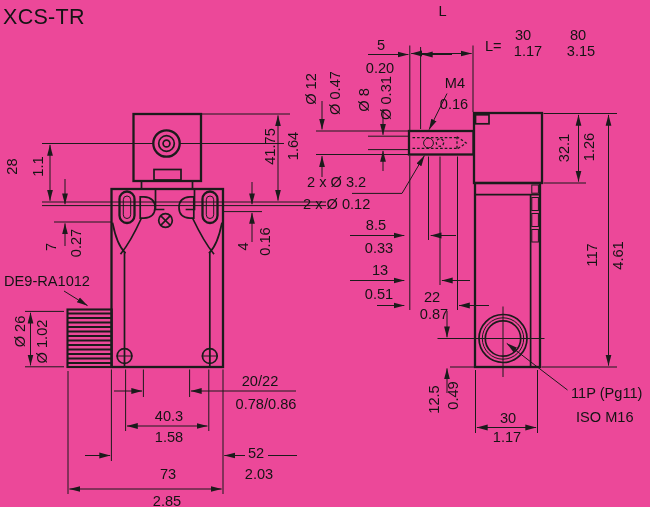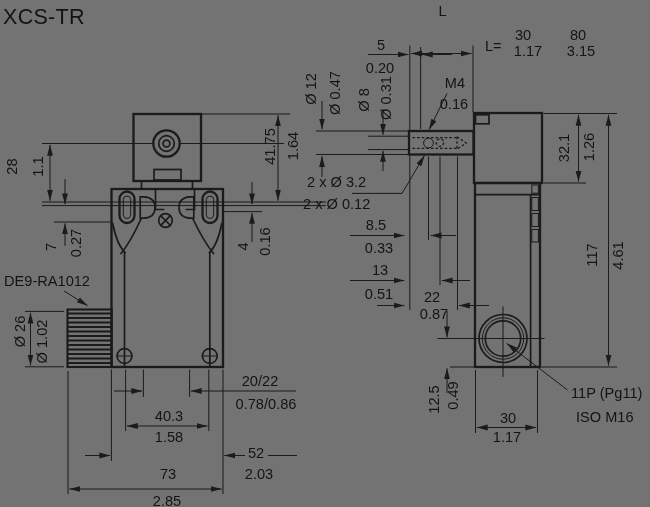--- a/index.html
+++ b/index.html
@@ -1,16 +1,16 @@
 <!DOCTYPE html>
 <html><head>
 <meta charset="utf-8">
 <style>
   html,body{margin:0;padding:0;background:#fff;}
-  .sheet{width:650px;height:507px;position:relative;background:#737373;overflow:hidden;}
+  .sheet{width:650px;height:507px;position:relative;background:#ec4899;overflow:hidden;}
   svg{display:block;}
   .o{stroke:#1b1b1b;fill:none;stroke-width:2.3;stroke-linecap:square;}
   .o1{stroke:#1b1b1b;fill:none;stroke-width:1.7;stroke-linecap:square;}
   .o3{stroke:#1b1b1b;fill:none;stroke-width:2.1;}
   .d{stroke:#1b1b1b;fill:none;stroke-width:1;}
   .dash{stroke:#1b1b1b;fill:none;stroke-width:1.3;stroke-dasharray:2.6 2;}
   text{font-family:"Liberation Sans","DejaVu Sans",sans-serif;font-size:14.6px;fill:#141414;}
   .ttl{font-size:21.5px;letter-spacing:.3px;}
   .mid{text-anchor:middle;}
 </style>

